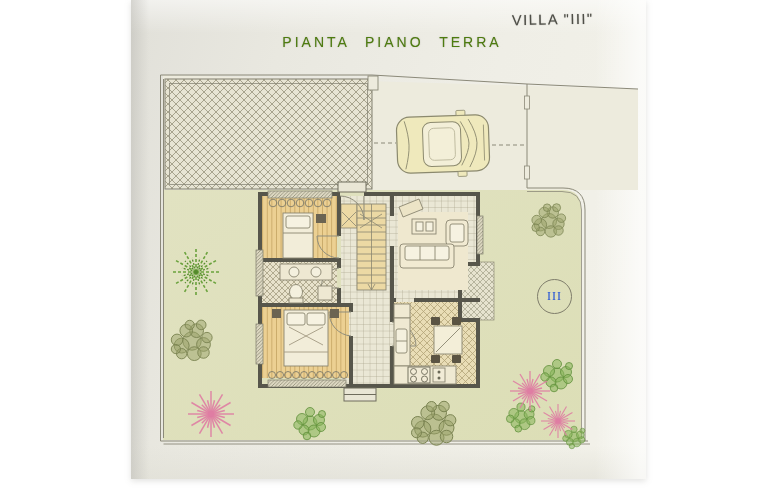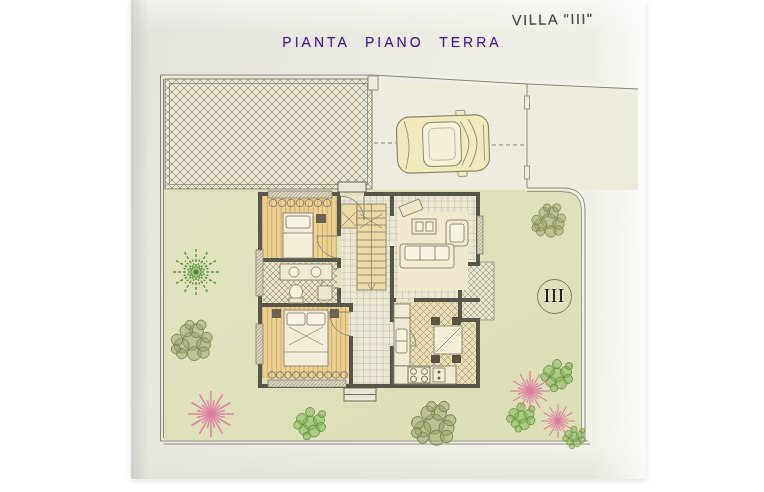--- a/index.html
+++ b/index.html
@@ -12,35 +12,35 @@
     position:absolute;left:131px;top:0;width:515px;height:479px;
     background:
       linear-gradient(to right, rgba(190,189,183,.55) 0, rgba(190,189,183,0) 3.5%, rgba(0,0,0,0) 90%, rgba(255,255,255,.7) 99%),
       linear-gradient(to bottom, rgba(255,255,255,.55) 0, rgba(0,0,0,0) 7%, rgba(0,0,0,0) 93%, rgba(224,223,214,.65) 100%),
       linear-gradient(105deg,#e1e0d9 0%,#e9e8e0 25%,#efeee6 60%,#f3f2ea 100%);
     box-shadow:0 2px 6px rgba(140,140,130,.25);
   }
   .plan-svg{position:absolute;left:0;top:0;filter:blur(.25px);}
   .plan-title{
     position:absolute;left:270px;top:34px;width:244px;text-align:center;
-    font-size:14px;letter-spacing:3px;word-spacing:9px;color:#4c1d95;
+    font-size:14px;letter-spacing:3px;word-spacing:9px;color:#4d7c0f;
     text-shadow:0 0 1.2px rgba(141,139,125,.7);
   }
   .villa-label{
     position:absolute;left:512px;top:11px;width:130px;
     font-size:14.5px;letter-spacing:1.5px;color:#4f4f48;
     transform:rotate(-1deg);
     text-shadow:0 0 1px rgba(79,79,72,.6);
   }
   .unit-badge{
     position:absolute;left:537px;top:279px;width:33px;height:33px;
     border:1.4px solid #7f7d6b;border-radius:50%;
     display:flex;align-items:center;justify-content:center;
-    font-family:"Liberation Serif", serif;font-size:18px;letter-spacing:1px;
-    color:#000000;
+    font-family:"Liberation Serif", serif;font-size:12px;letter-spacing:1px;
+    color:#1d4ed8;
   }
 </style>
 </head>
 <body>
 
 <div class="photo"></div>
 
 <svg class="plan-svg" width="764" height="492" viewBox="0 0 764 492">
   <defs>
     <pattern id="hatchTerrace" width="8" height="8" patternUnits="userSpaceOnUse">

